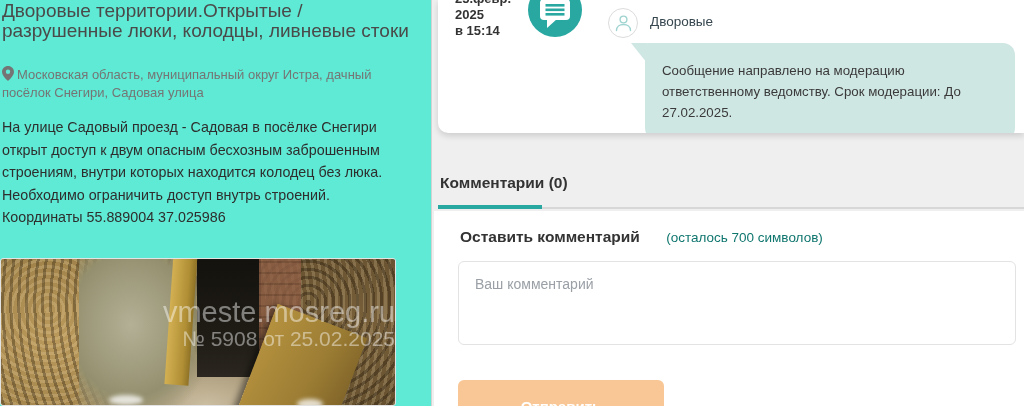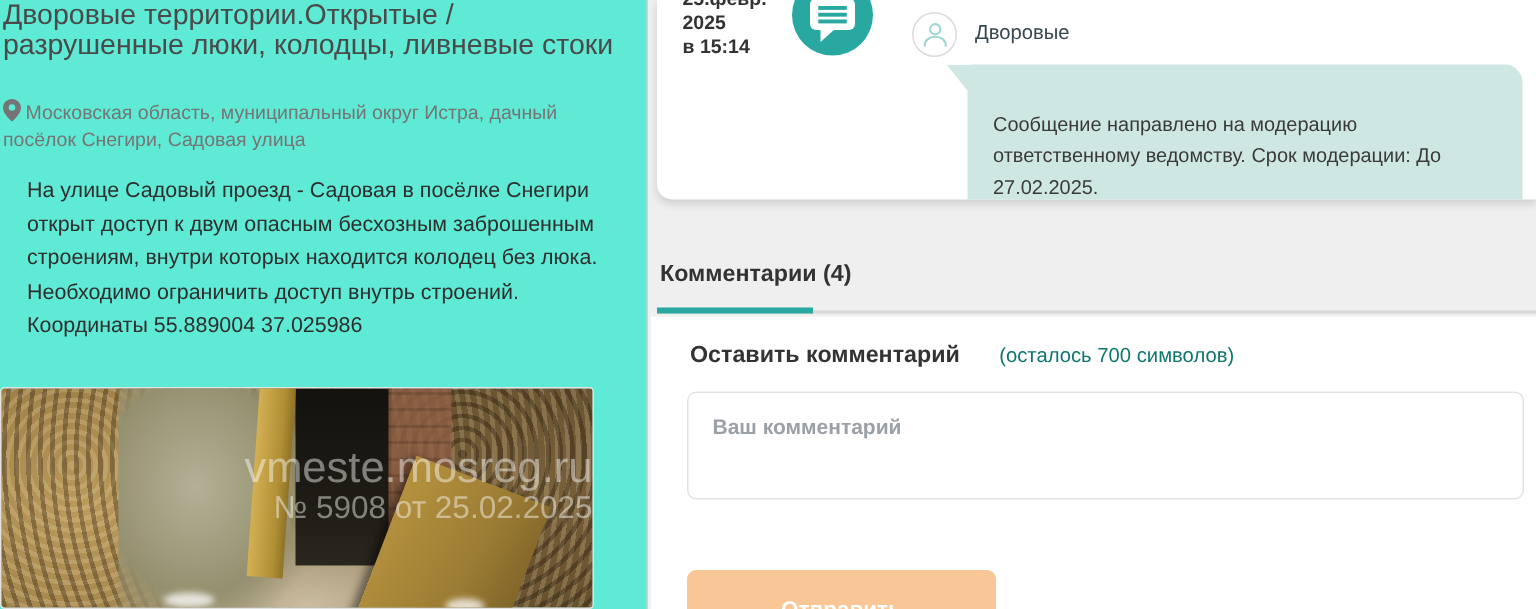--- a/index.html
+++ b/index.html
@@ -19,21 +19,21 @@
   .issue-title {
     position:absolute; left:2px; top:1px; width:418px;
     font-size:19px; line-height:20px; font-weight:400; color:#4a4a4a;
   }
   .issue-location {
     position:absolute; left:2px; top:66px; width:412px;
     font-size:13px; line-height:16px; color:#757575;
   }
   .pin-icon { display:inline-block; vertical-align:-2px; margin-right:3px; }
   .issue-description {
-    position:absolute; left:18px; top:116px; width:400px;
+    position:absolute; left:2px; top:116px; width:400px;
     font-size:14.3px; line-height:22.6px; color:#2e2e2e;
   }
 
   
   .issue-photo {
     position:absolute; left:0; top:258px; width:396px; height:148px;
     overflow:hidden; border-radius:3px; border:1px solid #e3e3e3;
     background:
       radial-gradient(ellipse 180px 90px at 52% 100%, #cbbda0 0%, #a89878 45%, rgba(0,0,0,0) 75%),
       repeating-radial-gradient(circle at 78% 30%, rgba(20,10,0,0.30) 0 3px, rgba(0,0,0,0) 3px 8px),
@@ -100,21 +100,21 @@
     border-radius:50%; background:#fff; border:1px solid #dcdcdc;
   }
   .avatar svg { position:absolute; left:6px; top:5px; }
   .msg-author {
     position:absolute; left:212px; top:14px;
     font-size:13.5px; color:#37474f;
   }
   .msg-bubble {
     position:absolute; left:207px; top:43px; width:370px;
     background:#cfe7e3; border-radius:3px 12px 12px 12px;
-    padding:29px 17px; font-size:13.3px; line-height:21px; color:#3a3a3a;
+    padding:17px 17px; font-size:13.3px; line-height:21px; color:#3a3a3a;
   }
   .bubble-tail {
     position:absolute; left:-14px; top:0; width:16px; height:20px;
     background:#cfe7e3;
     clip-path:polygon(0 0, 100% 0, 100% 100%);
   }
 
   
   .comments-tab {
     position:absolute; left:440px; top:174px;
@@ -129,24 +129,24 @@
     background:#29a8a2;
   }
   .comments-card {
     position:absolute; left:434px; top:211px; width:590px; height:195px;
     background:#fff;
   }
   .leave-heading { position:absolute; left:26px; top:17px; font-size:15.5px; }
   .leave-label { font-weight:bold; color:#333; }
   .chars-left { font-weight:normal; font-size:13.5px; color:#0f766e; margin-left:22px; }
   .comment-textarea {
-    position:absolute; left:24px; top:50px; width:558px; height:72px;
+    position:absolute; left:24px; top:50px; width:558px; height:84px;
     border:1px solid #e3e3e3; border-radius:6px; resize:none;
     padding:14px 16px; font-family:"Liberation Sans", sans-serif;
-    font-size:14px; color:#333; outline:none;font-weight:bold;
+    font-size:14px; color:#333; outline:none;
   }
   .comment-textarea::placeholder { color:#9aa0a6; }
   .submit-button {
     position:absolute; left:24px; top:169px; width:206px; height:44px;
     background:#f9c795; border:none; border-radius:6px;
     color:#fff; font-size:15px; font-weight:bold;
     font-family:"Liberation Sans", sans-serif; cursor:pointer;
     padding-top:8px;
   }
 </style>
@@ -209,21 +209,21 @@
   </div>
 
   <div class="msg-author">Дворовые</div>
 
   <div class="msg-bubble">
     <div class="bubble-tail"></div>
     <span>Сообщение направлено на модерацию ответственному ведомству. Срок модерации: До 27.02.2025.</span>
   </div>
 </div>
 
-<div class="comments-tab">Комментарии (4)</div>
+<div class="comments-tab">Комментарии (0)</div>
 <div class="tab-line"></div>
 <div class="tab-line-active"></div>
 
 <div class="comments-card">
   <div class="leave-heading">
     <span class="leave-label">Оставить комментарий</span>
     <span class="chars-left">(осталось 700 символов)</span>
   </div>
 
   <textarea class="comment-textarea" placeholder="Ваш комментарий" style=""></textarea>

